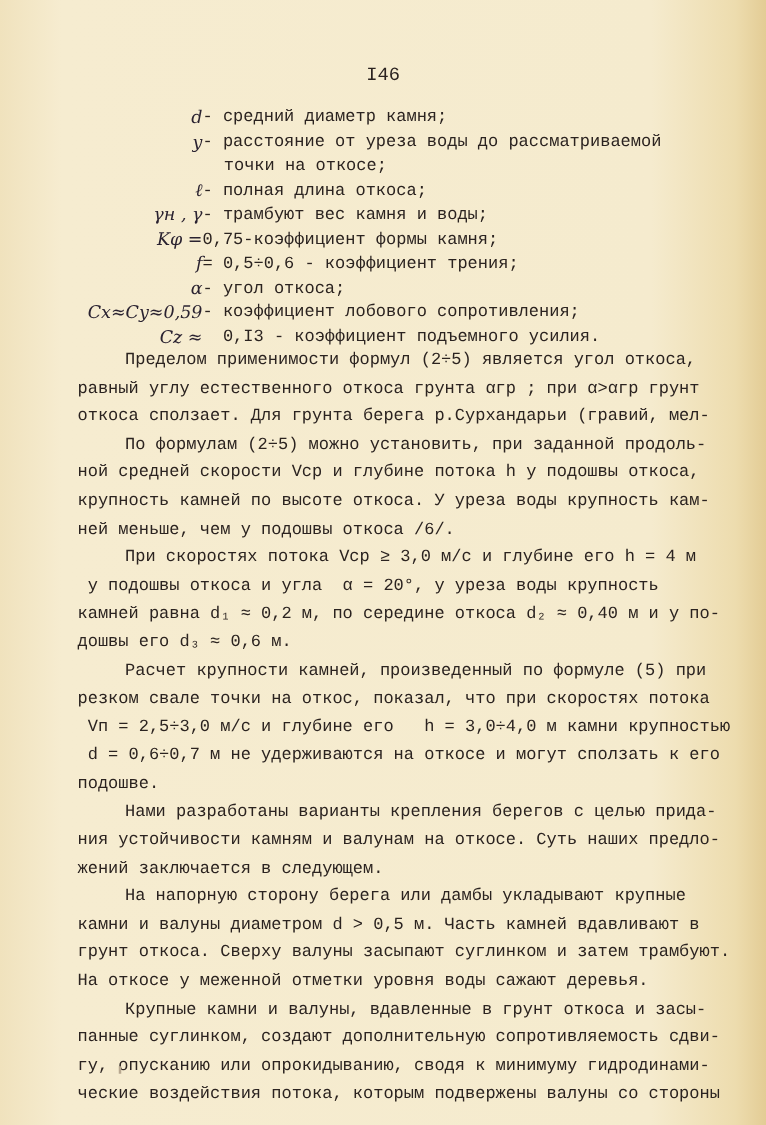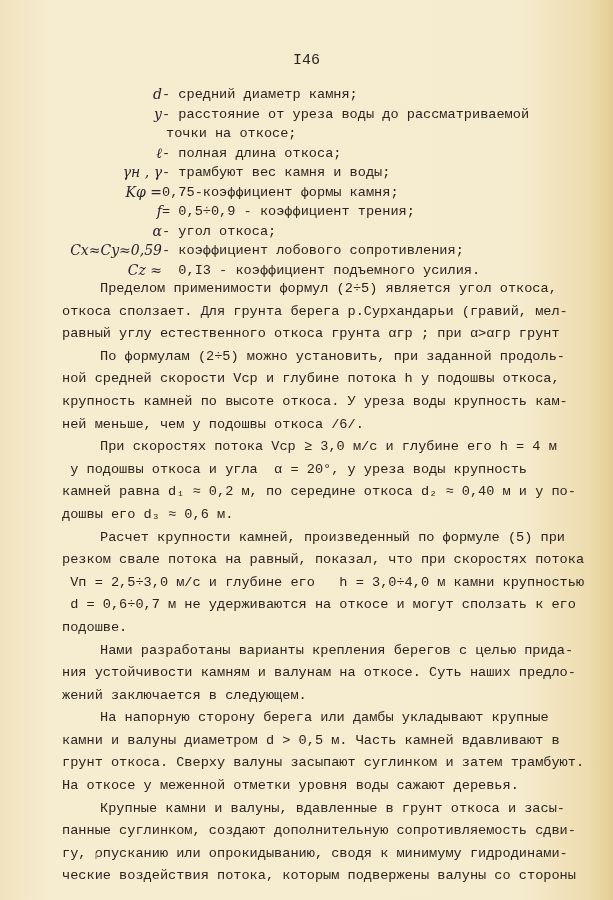--- a/index.html
+++ b/index.html
@@ -16,21 +16,21 @@
     position: absolute; top: 52px; left: 0; width: 613px; text-align: center;
     font-size: 15px; letter-spacing: 0px;
   }
   .defs { position: absolute; top: 85px; left: 0; width: 613px; }
   .def-row { position: relative; height: 19.5px; font-size: 13.6px; line-height: 19.5px; white-space: nowrap; }
   .def-sym {
     position: absolute; right: 451px; text-align: right;
     font-family: "DejaVu Serif", serif; font-style: italic; font-size: 14px; color: #2a2230;
   }
   .def-text { position: absolute; left: 162px; }
-  .def-row.cont .def-text { left: 166px; }
+  .def-row.cont .def-text { left: 179px; }
   .body-text {
     position: absolute; left: 62px; top: 278px; width: 525px;
     font-size: 13.6px; line-height: 22.6px; text-align: justify;
   }
   .para { margin: 0; text-indent: 38px; }
   .line { display: block; white-space: nowrap; }
   .mark { position: absolute; left: 95px; top: 853px; width: 2px; height: 6px; background: #b8a890; }
 </style>
 </head>
 <body>
@@ -58,57 +58,57 @@
     <div class="def-row">
         <span class="def-sym">γн , γ</span>
         <span class="def-text">- трамбуют вес камня и воды;</span>
       </div>
     <div class="def-row">
         <span class="def-sym">Kφ =</span>
         <span class="def-text">0,75-коэффициент формы камня;</span>
       </div>
     <div class="def-row">
         <span class="def-sym">f</span>
-        <span class="def-text">= 0,5÷0,9 - коэффициент трения;</span>
+        <span class="def-text">= 0,5÷0,6 - коэффициент трения;</span>
       </div>
     <div class="def-row">
         <span class="def-sym">α</span>
         <span class="def-text">- угол откоса;</span>
       </div>
     <div class="def-row">
         <span class="def-sym">Cx≈Cy≈0,59</span>
         <span class="def-text">- коэффициент лобового сопротивления;</span>
       </div>
     <div class="def-row">
         <span class="def-sym">Cz ≈</span>
         <span class="def-text" style="white-space:pre">  0,I3 - коэффициент подъемного усилия.</span>
       </div>
   </div>
 
   <div class="body-text">
     <div class="para">
       <span class="line">Пределом применимости формул (2÷5) является угол откоса,</span>
+      <span class="line" style="text-indent:0">равный углу естественного откоса грунта  αгр ; при α&gt;αгр грунт</span>
       <span class="line" style="text-indent:0">откоса сползает. Для грунта берега р.Сурхандарьи (гравий, мел-</span>
-      <span class="line" style="text-indent:0">равный углу естественного откоса грунта  αгр ; при α&gt;αгр грунт</span>
     </div>
     <div class="para">
       <span class="line">По формулам (2÷5) можно установить, при заданной продоль-</span>
       <span class="line" style="text-indent:0">ной средней скорости  Vср  и глубине потока  h  у подошвы откоса,</span>
       <span class="line" style="text-indent:0">крупность камней по высоте откоса. У уреза воды крупность кам-</span>
       <span class="line" style="text-indent:0">ней меньше, чем у подошвы откоса /6/.</span>
     </div>
     <div class="para">
       <span class="line">При скоростях потока  Vср ≥ 3,0 м/с и глубине его  h = 4 м</span>
       <span class="line" style="text-indent:0;white-space:pre"> у подошвы откоса и угла  α = 20°, у уреза воды крупность</span>
       <span class="line" style="text-indent:0">камней равна  d₁ ≈ 0,2 м, по середине откоса  d₂ ≈ 0,40 м и у по-</span>
       <span class="line" style="text-indent:0">дошвы его  d₃ ≈ 0,6 м.</span>
     </div>
     <div class="para">
       <span class="line">Расчет крупности камней, произведенный по формуле (5) при</span>
-      <span class="line" style="text-indent:0">резком свале потока на равный, показал, что при скоростях потока</span>
+      <span class="line" style="text-indent:0">резком свале точки на откос, показал, что при скоростях потока</span>
       <span class="line" style="text-indent:0;white-space:pre"> Vп = 2,5÷3,0 м/с и глубине его   h = 3,0÷4,0 м камни крупностью</span>
       <span class="line" style="text-indent:0;white-space:pre"> d = 0,6÷0,7 м не удерживаются на откосе и могут сползать к его</span>
       <span class="line" style="text-indent:0">подошве.</span>
     </div>
     <div class="para">
       <span class="line">Нами разработаны варианты крепления берегов с целью прида-</span>
       <span class="line" style="text-indent:0">ния устойчивости камням и валунам на откосе. Суть наших предло-</span>
       <span class="line" style="text-indent:0">жений заключается в следующем.</span>
     </div>
     <div class="para">

